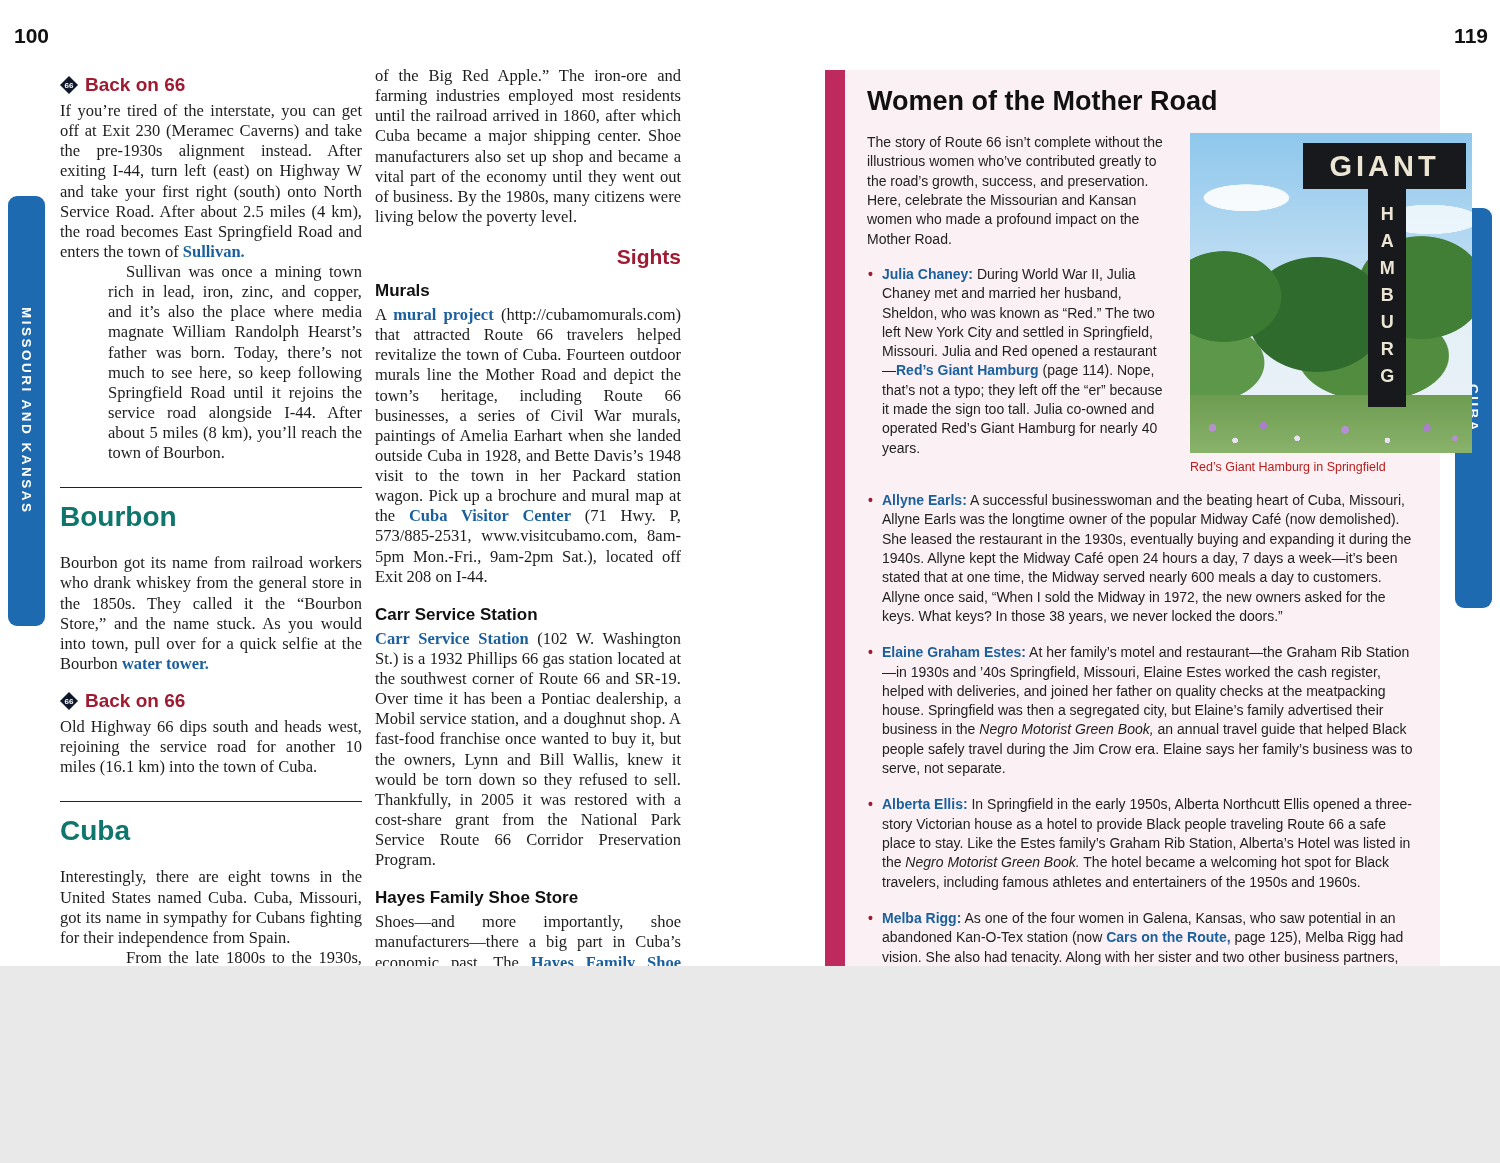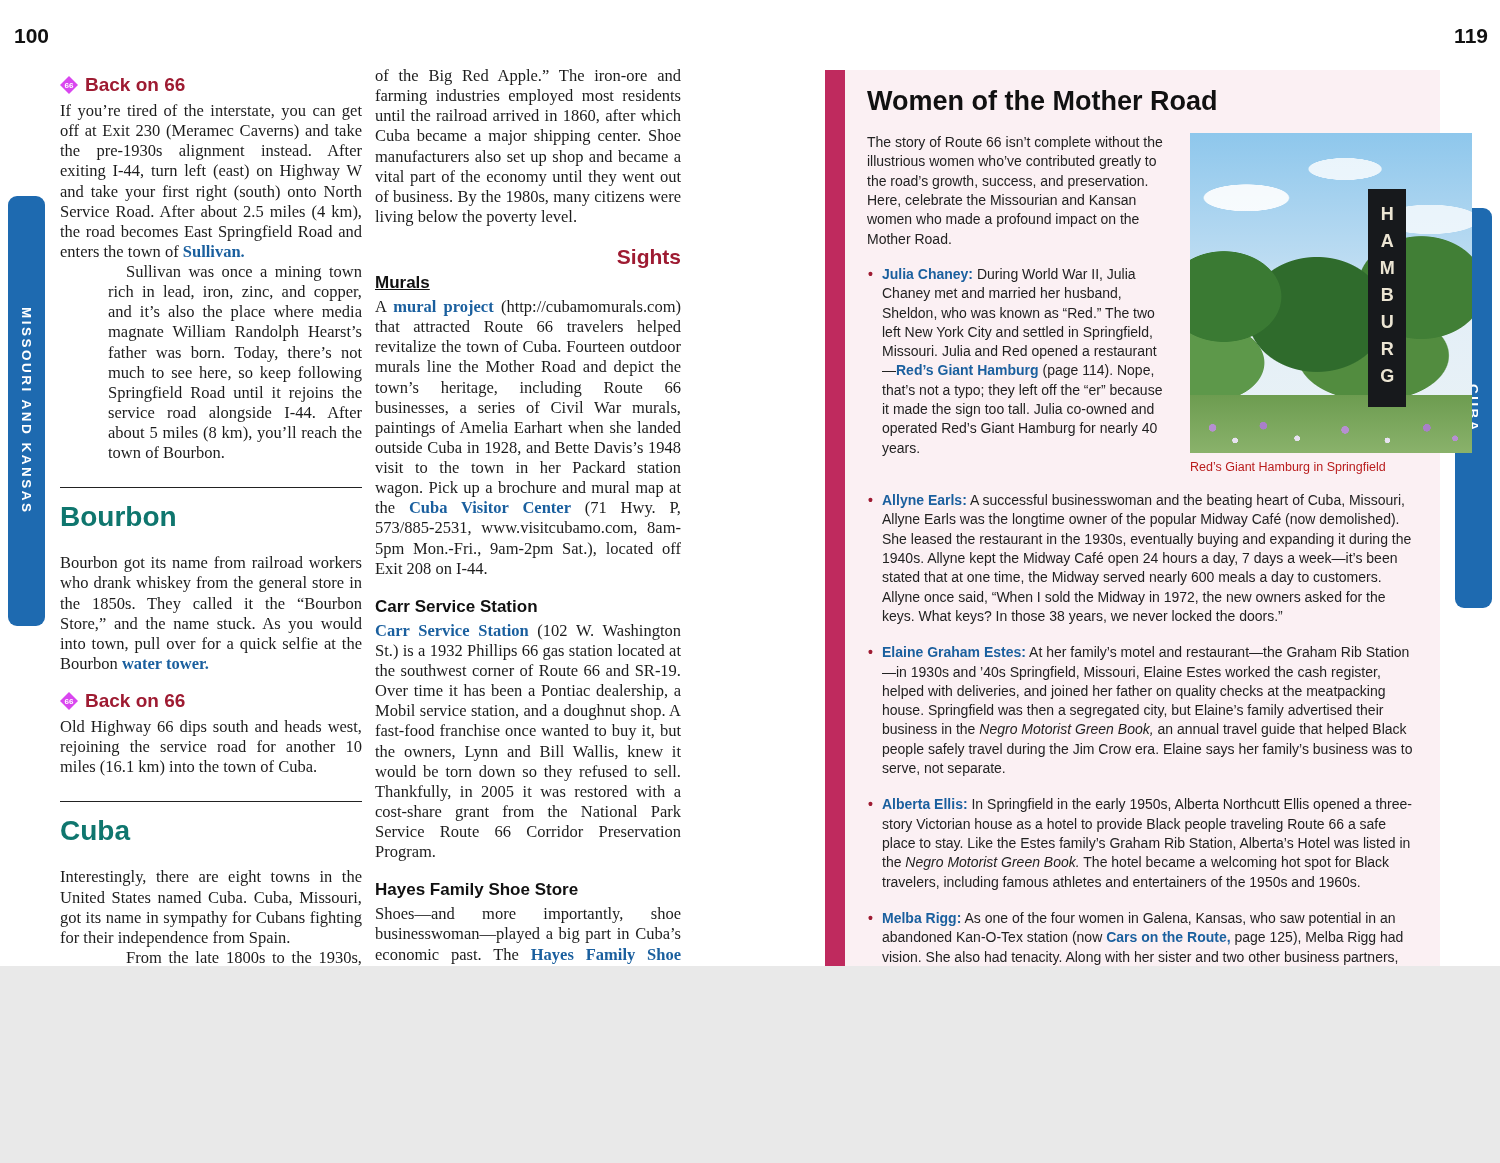--- a/index.html
+++ b/index.html
@@ -27,31 +27,31 @@
 
   .body-para { font-size:16.5px; line-height:1.22; text-align:justify; margin:0; color:#1c1c1c; }
   .indent { text-indent:18px;margin-left:48px; }
 
   .rich-link { color:#1a5f9e; font-weight:bold; }
   .rich-italic { font-style:italic; }
 
   .back66 { display:flex; align-items:center; gap:7px; margin:16px 0 5px;
             color:#9e1b32; font:bold 19px "Liberation Sans", sans-serif; }
   .back66.first { margin-top:0; }
-  .shield { width:18px; height:18px; flex:0 0 18px; background:#d946ef;
+  .shield { width:18px; height:18px; flex:0 0 18px; background:#0f172a;
             clip-path:polygon(50% 0%, 100% 50%, 50% 100%, 0% 50%);
             color:#fff; font:bold 8px "Liberation Sans", sans-serif;
             display:flex; align-items:center; justify-content:center; }
 
   .section-rule { border:0; border-top:1.5px solid #222; margin:24px 0 0; }
   .section-head { font:bold 28px "Liberation Sans", sans-serif; color:#0f766e; margin:13px 0 20px; }
 
   .sights-head { font:bold 21px "Liberation Sans", sans-serif; color:#9e1b32; margin:18px 0 3px;text-align:right; }
   .subhead { font:bold 17px "Liberation Sans", sans-serif; color:#111; margin:18px 0 4px; }
-  .subhead.tight { margin-top:4px;text-decoration:underline; }
+  .subhead.tight { margin-top:12px; }
 
   
   .sidebar-box { position:absolute; left:825px; top:70px; width:615px; height:1036px;
                  background:#fbf0f3; border-left:20px solid #bf2a5e; box-sizing:border-box;
                  padding:16px 26px 20px 22px; font-family:"Liberation Sans", sans-serif; }
   .sidebar-title { font-size:27px; font-weight:bold; color:#111; margin:0 0 16px; }
   .sb-top { display:flex; gap:23px; }
   .sb-left { flex:0 0 300px; width:300px; }
   .sb-right { flex:1; }
   .sb-intro { font-size:14px; line-height:1.38; color:#222; margin:0; }
@@ -140,39 +140,40 @@
     <p class="body-para"><span>of the Big Red Apple.” The iron-ore and farming industries employed most residents until the railroad arrived in 1860, after which Cuba became a major shipping center. Shoe manufacturers also set up shop and became a vital part of the economy until they went out of business. By the 1980s, many citizens were living below the poverty level.</span></p>
 
     <h3 class="sights-head">Sights</h3>
     <h4 class="subhead tight">Murals</h4>
     <p class="body-para"><span>A </span><span class="rich-link">mural project</span><span> (http://cubamomurals.com) that attracted Route 66 travelers helped revitalize the town of Cuba. Fourteen outdoor murals line the Mother Road and depict the town’s heritage, including Route 66 businesses, a series of Civil War murals, paintings of Amelia Earhart when she landed outside Cuba in 1928, and Bette Davis’s 1948 visit to the town in her Packard station wagon. Pick up a brochure and mural map at the </span><span class="rich-link">Cuba Visitor Center</span><span> (71 Hwy. P, 573/885-2531, www.visitcubamo.com, 8am-5pm Mon.-Fri., 9am-2pm Sat.), located off Exit 208 on I-44.</span></p>
 
     <h4 class="subhead">Carr Service Station</h4>
     <p class="body-para"><span class="rich-link">Carr Service Station</span><span> (102 W. Washington St.) is a 1932 Phillips 66 gas station located at the southwest corner of Route 66 and SR-19. Over time it has been a Pontiac dealership, a Mobil service station, and a doughnut shop. A fast-food franchise once wanted to buy it, but the owners, Lynn and Bill Wallis, knew it would be torn down so they refused to sell. Thankfully, in 2005 it was restored with a cost-share grant from the National Park Service Route 66 Corridor Preservation Program.</span></p>
 
     <h4 class="subhead">Hayes Family Shoe Store</h4>
-    <p class="body-para"><span>Shoes—and more importantly, shoe businesswoman—played a big part in Cuba’s economic past. The </span><span class="rich-link">Hayes Family Shoe Store</span><span> (103 S. Smith St.,</span></p>
+    <p class="body-para"><span>Shoes—and more importantly, shoe manufacturers—there a big part in Cuba’s economic past. The </span><span class="rich-link">Hayes Family Shoe Store</span><span> (103 S. Smith St.,</span></p>
   </div>
 
   <div class="sidebar-box">
     <h2 class="sidebar-title">Women of the Mother Road</h2>
 
     <div class="sb-top">
       <div class="sb-left">
         <p class="sb-intro">The story of Route 66 isn’t complete without the illustrious women who’ve contributed greatly to the road’s growth, success, and preservation. Here, celebrate the Missourian and Kansan women who made a profound impact on the Mother Road.</p>
         <div class="bullet">
           <p><span class="rich-link">Julia Chaney:</span><span> During World War II, Julia Chaney met and married her husband, Sheldon, who was known as “Red.” The two left New York City and settled in Springfield, Missouri. Julia and Red opened a restaurant—</span><span class="rich-link">Red’s Giant Hamburg</span><span> (page 114). Nope, that’s not a typo; they left off the “er” because it made the sign too tall. Julia co-owned and operated Red’s Giant Hamburg for nearly 40 years.</span></p>
         </div>
       </div>
       <div class="sb-right">
         <div class="photo">
           <div class="photo-clouds"></div>
           <div class="photo-trees"></div>
           <div class="photo-grass"></div>
           <div class="photo-flowers"></div>
+          <div class="sign-top">GIANT</div>
           <div class="sign-col">HAMBURG</div>
         </div>
         <div class="photo-caption">Red’s Giant Hamburg in Springfield</div>
       </div>
     </div>
 
     <div class="sb-bullets">
       <div class="bullet">
         <p><span class="rich-link">Allyne Earls:</span><span> A successful businesswoman and the beating heart of Cuba, Missouri, Allyne Earls was the longtime owner of the popular Midway Café (now demolished). She leased the restaurant in the 1930s, eventually buying and expanding it during the 1940s. Allyne kept the Midway Café open 24 hours a day, 7 days a week—it’s been stated that at one time, the Midway served nearly 600 meals a day to customers. Allyne once said, “When I sold the Midway in 1972, the new owners asked for the keys. What keys? In those 38 years, we never locked the doors.”</span></p>
       </div>

